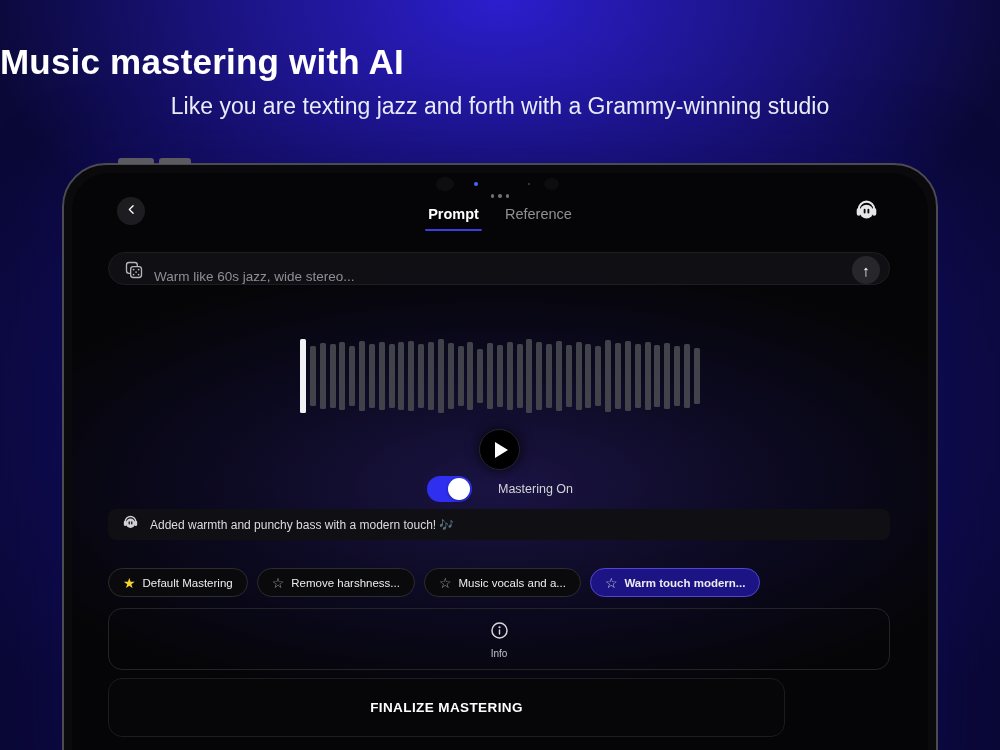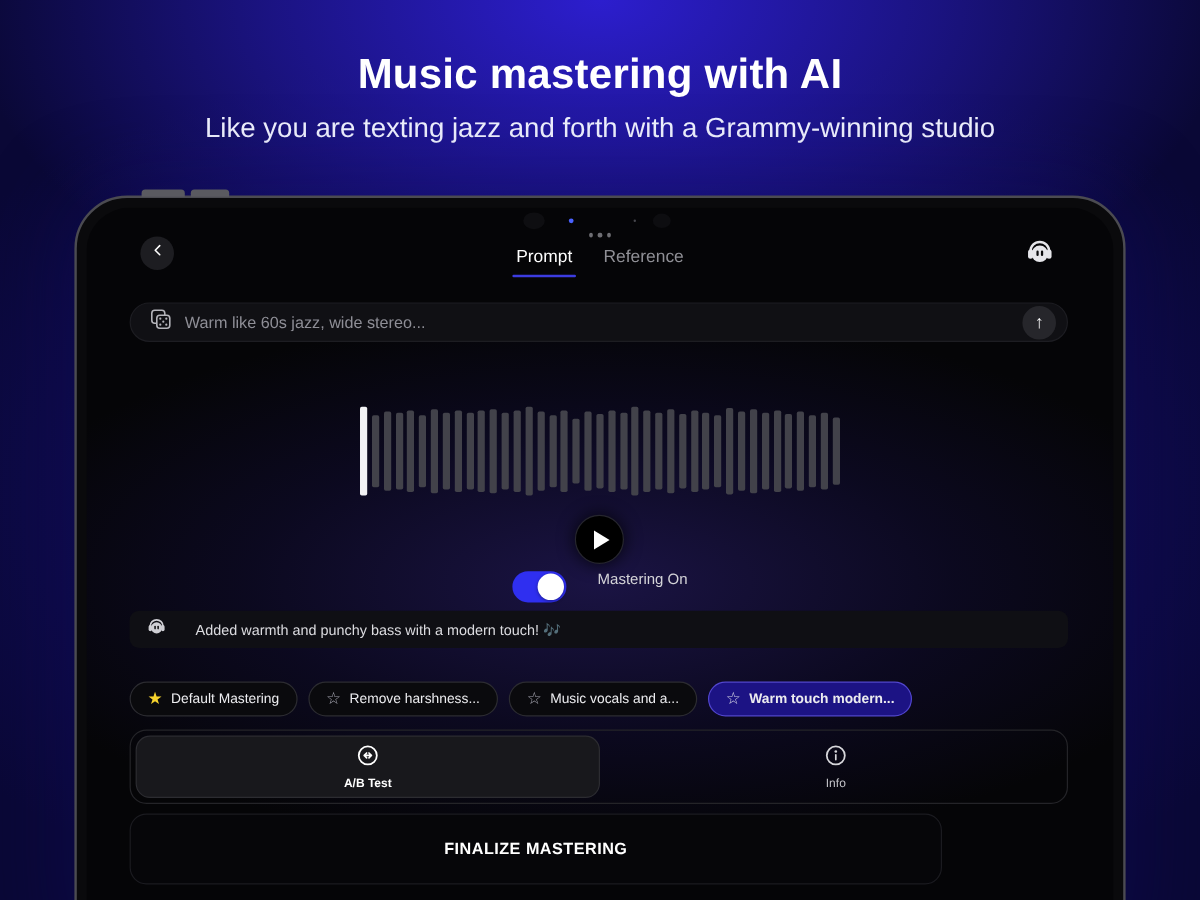--- a/index.html
+++ b/index.html
@@ -9,21 +9,21 @@
     font-family:"Liberation Sans","DejaVu Sans",sans-serif;
     background:
       radial-gradient(70% 55% at 50% 0%, rgba(46,31,214,0.95) 0%, rgba(40,28,190,0.55) 40%, rgba(20,15,90,0) 75%),
       radial-gradient(85% 65% at 50% 55%, rgba(43,32,205,0.40) 0%, rgba(28,20,140,0.25) 45%, rgba(10,8,54,0) 78%),
       #0a0836;
   }
 
   
   .hero-title {
     position:absolute; top:42px; left:0; width:100%;
-    text-align:center; color:#ffffff;
+    color:#ffffff;
     font-size:35px; font-weight:700; letter-spacing:.2px;
   }
   .hero-subtitle {
     position:absolute; top:93px; left:0; width:100%;
     text-align:center; color:#f0f2ff;
     font-size:23px; font-weight:400;
   }
 
   
   .tablet {
@@ -60,32 +60,32 @@
   .back-btn {
     position:absolute; left:45px; top:24px; width:28px; height:28px;
     border-radius:50%; background:#1d1d21;
     display:flex; align-items:center; justify-content:center;
   }
   .tabs {
     position:absolute; top:33px; left:0; width:100%;
     display:flex; justify-content:center; gap:26px;
   }
   .tab { font-size:14.5px; color:#8f8f95; padding-bottom:9px; position:relative; }
-  .tab.active { color:#ffffff; font-weight:400; }
+  .tab.active { color:#ffffff; font-weight:700; }
   .tab.active::after {
     content:""; position:absolute; left:-3px; right:-3px; bottom:0; height:2.5px;
     border-radius:2px; background:#3c3ce0;
   }
   .avatar { position:absolute; left:782px; top:25px; width:25px; height:25px; }
 
   
   .prompt-bar {
     position:absolute; left:36px; top:79px; width:782px; height:33px;
     background:#101014; border:1px solid #1d1d22; border-radius:23px;
-    display:flex; align-items:center; padding:0 9px 0 15px;
+    display:flex; align-items:flex-end; padding:0 9px 0 15px;
   }
   .prompt-bar input {
     flex:1; background:transparent; border:none; outline:none;
     color:#e8e8ec; font-size:13.5px; margin-left:10px;
     font-family:"Liberation Sans","DejaVu Sans",sans-serif;
   }
   .prompt-bar input::placeholder { color:#8e8e96; }
   .send-btn {
     width:28px; height:28px; border-radius:50%; background:#26262b;
     color:#ffffff; font-size:15px; font-weight:700;
@@ -111,34 +111,34 @@
     box-shadow:0 0 14px rgba(0,0,0,.8);
   }
   .play-tri {
     width:0; height:0; margin-left:4px;
     border-top:8px solid transparent; border-bottom:8px solid transparent;
     border-left:13px solid #ffffff;
   }
 
   .toggle-row {
     position:absolute; top:303px; left:0; width:100%;
-    display:flex; justify-content:center; gap:26px;
+    display:flex; align-items:center; justify-content:center; gap:26px;
   }
   .toggle { width:45px; height:26px; border-radius:13px; background:#2f2ff0; position:relative; }
   .toggle .knob {
     position:absolute; top:2px; left:21px; width:22px; height:22px;
     border-radius:50%; background:#ffffff; box-shadow:0 1px 3px rgba(0,0,0,.4);
   }
   .toggle-label { color:#d4d4d8; font-size:12.5px; }
 
   
   .message {
     position:absolute; left:36px; top:336px; width:782px; height:31px;
     background:#0f0f14; border-radius:8px;
-    display:flex; align-items:center; gap:24px; padding:0 14px;
+    display:flex; align-items:center; gap:11px; padding:0 14px;
   }
   .message .msg-text { color:#dcdce0; font-size:12px; }
 
   
   .chips { position:absolute; left:36px; top:395px; display:flex; gap:9px; }
   .chip {
     height:29px; border-radius:15px; background:#0a0a0d; border:1px solid #2c2c31;
     display:flex; align-items:center; gap:7px; padding:0 14px;
     color:#ececef; font-size:11.5px; font-weight:500; white-space:nowrap;
   }
@@ -318,29 +318,20 @@
         <span class="star-outline">☆</span>
         <span>Music vocals and a...</span>
       </div>
       <div class="chip selected">
         <span class="star-outline">☆</span>
         <span>Warm touch modern...</span>
       </div>
     </div>
 
     <div class="toolbar">
-      <div class="tool-seg selected">
-        <span>
-          <svg width="21" height="21" viewBox="0 0 24 24">
-            <circle cx="12" cy="12" r="8.6" fill="none" stroke="#ffffff" stroke-width="1.7"></circle>
-            <path d="M8.6 12 h6.8 M8.6 12 l2.3 -2.3 M8.6 12 l2.3 2.3 M15.4 12 l-2.3 -2.3 M15.4 12 l-2.3 2.3" fill="none" stroke="#ffffff" stroke-width="1.6" stroke-linecap="round" stroke-linejoin="round"></path>
-          </svg>
-        </span>
-        <span>A/B Test</span>
-      </div>
       <div class="tool-seg">
         <span>
           <svg width="21" height="21" viewBox="0 0 24 24">
             <circle cx="12" cy="12" r="8.6" fill="none" stroke="#d6d6da" stroke-width="1.7"></circle>
             <circle cx="12" cy="8.3" r="1.25" fill="#d6d6da"></circle>
             <rect x="11.2" y="10.6" width="1.6" height="6.2" rx="0.8" fill="#d6d6da"></rect>
           </svg>
         </span>
         <span>Info</span>
       </div>

